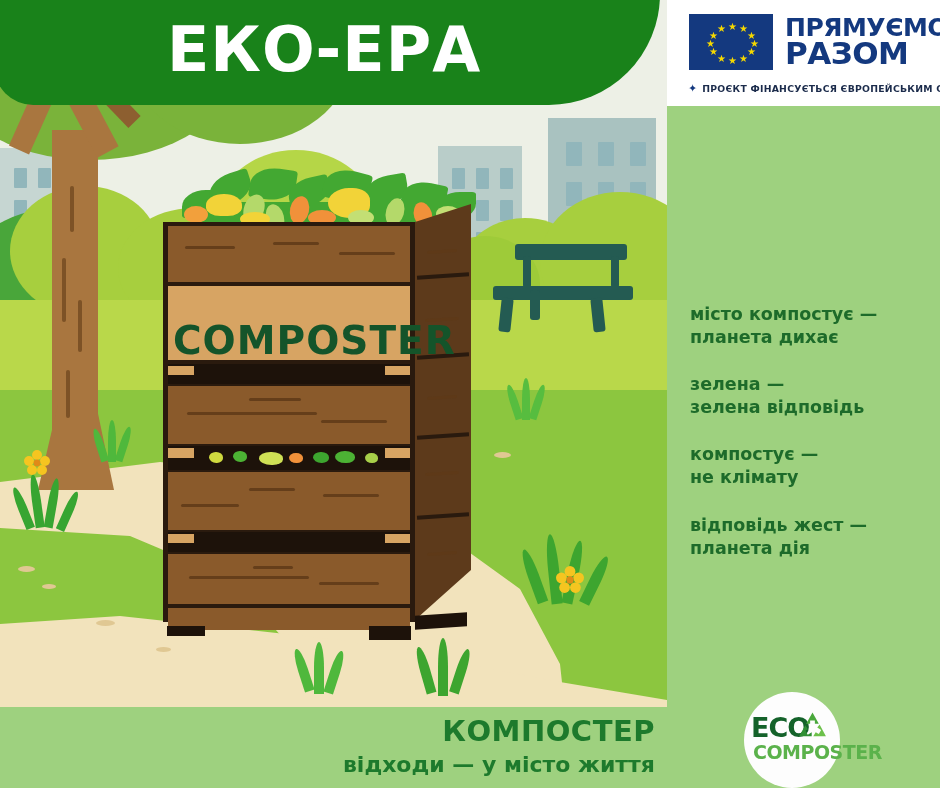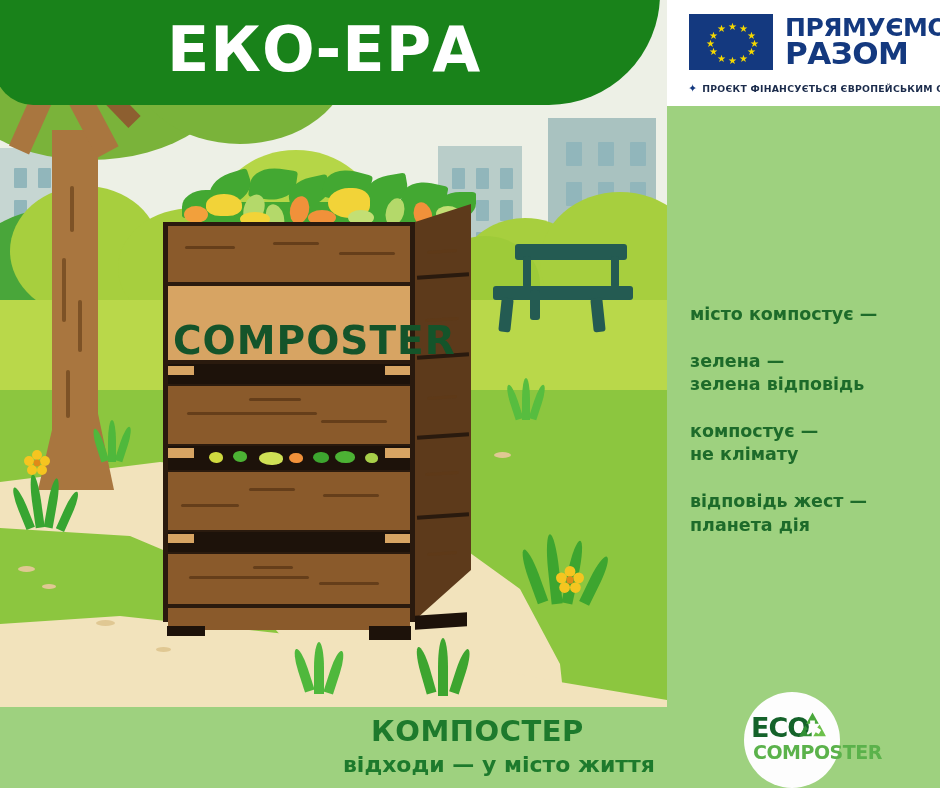--- a/index.html
+++ b/index.html
@@ -87,21 +87,21 @@
   .eu-foot .txt{color:#1b2b4b;font-size:9.3px;font-weight:bold;letter-spacing:.25px;
                 font-family:"DejaVu Sans",sans-serif;white-space:nowrap;}
 
   
   .slogans{position:absolute;left:690px;top:303px;width:250px;}
   .slogan{margin-bottom:24px;}
   .slogan div{color:#1d6b2a;font-size:17.5px;font-weight:bold;line-height:1.32;
               font-family:"DejaVu Sans",sans-serif;white-space:nowrap;}
 
   
-  .cap-title{position:absolute;left:300px;top:714px;width:355px;text-align:center;
+  .cap-title{position:absolute;left:300px;top:714px;width:355px;text-align:right;
              color:#1d7a2c;font-size:29px;font-weight:bold;letter-spacing:.5px;
              font-family:"DejaVu Sans",sans-serif;}
   .cap-sub{position:absolute;left:240px;top:752px;width:415px;text-align:right;
            color:#1d7a2c;font-size:22px;font-weight:bold;
            font-family:"DejaVu Sans",sans-serif;}
 
   
   .eco{position:absolute;left:744px;top:692px;width:96px;height:96px;border-radius:50%;
        background:#fdfdfd;display:flex;align-items:center;justify-content:center;}
   .eco-in{position:relative;width:86px;height:60px;}
@@ -358,20 +358,21 @@
     </div>
     <div class="eu-foot">
       <span class="star">✦</span>
       <span class="txt">ПРОЄКТ ФІНАНСУЄТЬСЯ ЄВРОПЕЙСЬКИМ СОЮЗОМ</span>
     </div>
   </div>
 
   <div class="slogans">
     <div class="slogan">
       <div>місто компостує —</div>
+      <div>планета дихає</div>
     </div>
     <div class="slogan">
       <div>зелена —</div>
       <div>зелена відповідь</div>
     </div>
     <div class="slogan">
       <div>компостує —</div>
       <div>не клімату</div>
     </div>
     <div class="slogan">

